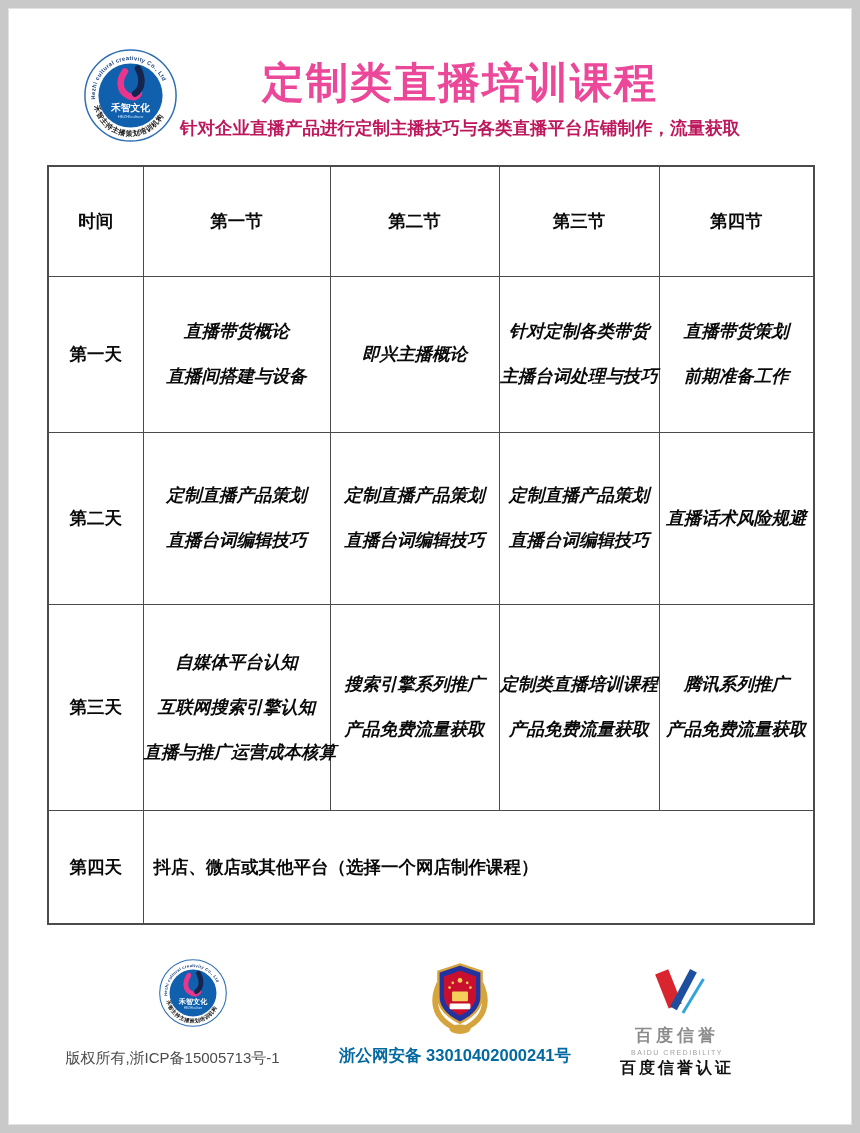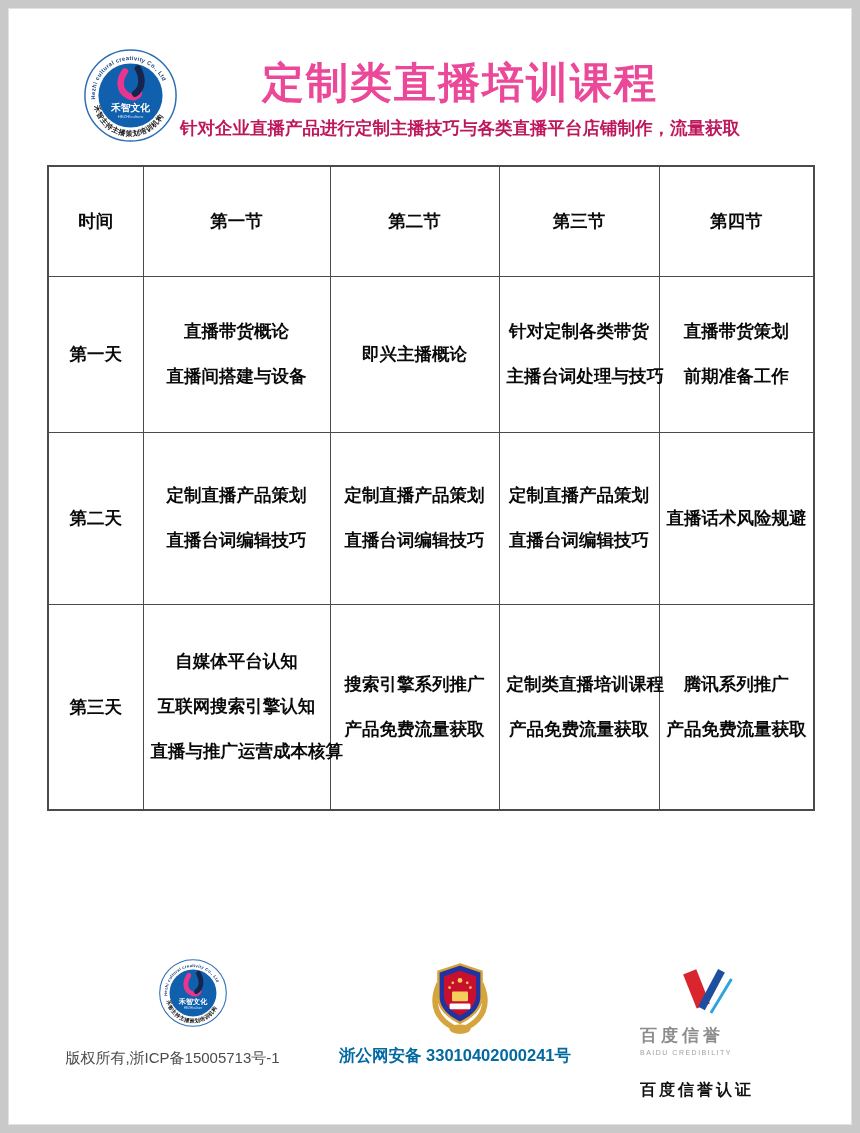--- a/index.html
+++ b/index.html
@@ -24,23 +24,23 @@
   }
 
   
   table.course{
     position:absolute;left:47px;top:165px;width:766px;
     border-collapse:collapse;table-layout:fixed;
     border:2px solid #4b4b4b;
   }
   table.course th,table.course td{
     border:1px solid #4b4b4b;text-align:center;vertical-align:middle;
-    font-weight:bold;color:#0a0a0a;font-size:17.5px;padding:7px;
-  }
-  table.course td div{line-height:45px;white-space:nowrap;}
+    font-weight:bold;color:#0a0a0a;font-size:17.5px;padding:0;
+  }
+  table.course td div{line-height:45px;white-space:nowrap;font-style:italic;}
   table.course tr.r0{height:110px;}
   table.course tr.r1{height:156px;}
   table.course tr.r2{height:172px;}
   table.course tr.r3{height:206px;}
   table.course tr.r4{height:114px;}
   table.course td.merged{text-align:left;padding-left:10px;}
   table.course th{font-size:17.5px;}
 
   
   .logo-small{position:absolute;left:159px;top:959px;width:68px;height:68px;}
@@ -48,25 +48,25 @@
   .copyright{
     position:absolute;top:1049px;left:55px;width:235px;text-align:center;
     font-size:15px;font-weight:normal;color:#4b4b4b;white-space:nowrap;
   }
   .badge-wrap{position:absolute;left:428px;top:960px;width:64px;height:76px;}
   .badge-wrap svg{width:100%;height:100%;display:block;}
   .police-no{
     position:absolute;top:1045px;left:330px;width:250px;text-align:center;
     font-size:16.5px;font-weight:bold;color:#0369a1;white-space:nowrap;
   }
-  .baidu{position:absolute;left:640px;top:966px;width:130px;}
+  .baidu{position:absolute;left:612px;top:966px;width:130px;text-align:center;}
   .baidu svg{width:66px;height:50px;display:block;margin:0 auto;}
   .baidu .bd-cn{font-size:17px;font-weight:bold;color:#8c8c8c;letter-spacing:4px;margin-top:8px;}
   .baidu .bd-en{font-size:7px;color:#a0a0a0;letter-spacing:1.5px;margin-top:2px;}
-  .baidu .bd-cert{font-size:16px;font-weight:bold;color:#111;letter-spacing:3px;margin-top:24px;}
+  .baidu .bd-cert{font-size:16px;font-weight:bold;color:#111;letter-spacing:3px;margin-top:2px;}
 </style>
 </head>
 <body>
 
 <div class="page-frame"></div>
 
 <div class="logo-wrap">
   <svg viewBox="0 0 100 100">
     <defs>
       <path id="arcT1" d="M 13.3,59.8 A 38,38 0 1 1 86.7,59.8" fill="none"></path>
@@ -155,20 +155,24 @@
         </td>
         <td>
           <div>定制类直播培训课程</div>
           <div>产品免费流量获取</div>
         </td>
         <td>
           <div>腾讯系列推广</div>
           <div>产品免费流量获取</div>
         </td>
       </tr>
+      <tr class="r4">
+        <td>第四天</td>
+        <td colspan="4" class="merged">抖店、微店或其他平台（选择一个网店制作课程）</td>
+      </tr>
     </tbody>
 </table>
 
 <div class="logo-small">
   <svg viewBox="0 0 100 100">
     <defs>
       <path id="arcT2" d="M 13.3,59.8 A 38,38 0 1 1 86.7,59.8" fill="none"></path>
       <path id="arcB2" d="M 10.5,54 A 39.5,39.5 0 0 0 89.5,54" fill="none"></path>
     </defs>
     <circle cx="50" cy="50" r="49" fill="#ffffff" stroke="#2f6fb4" stroke-width="1.6"></circle>

